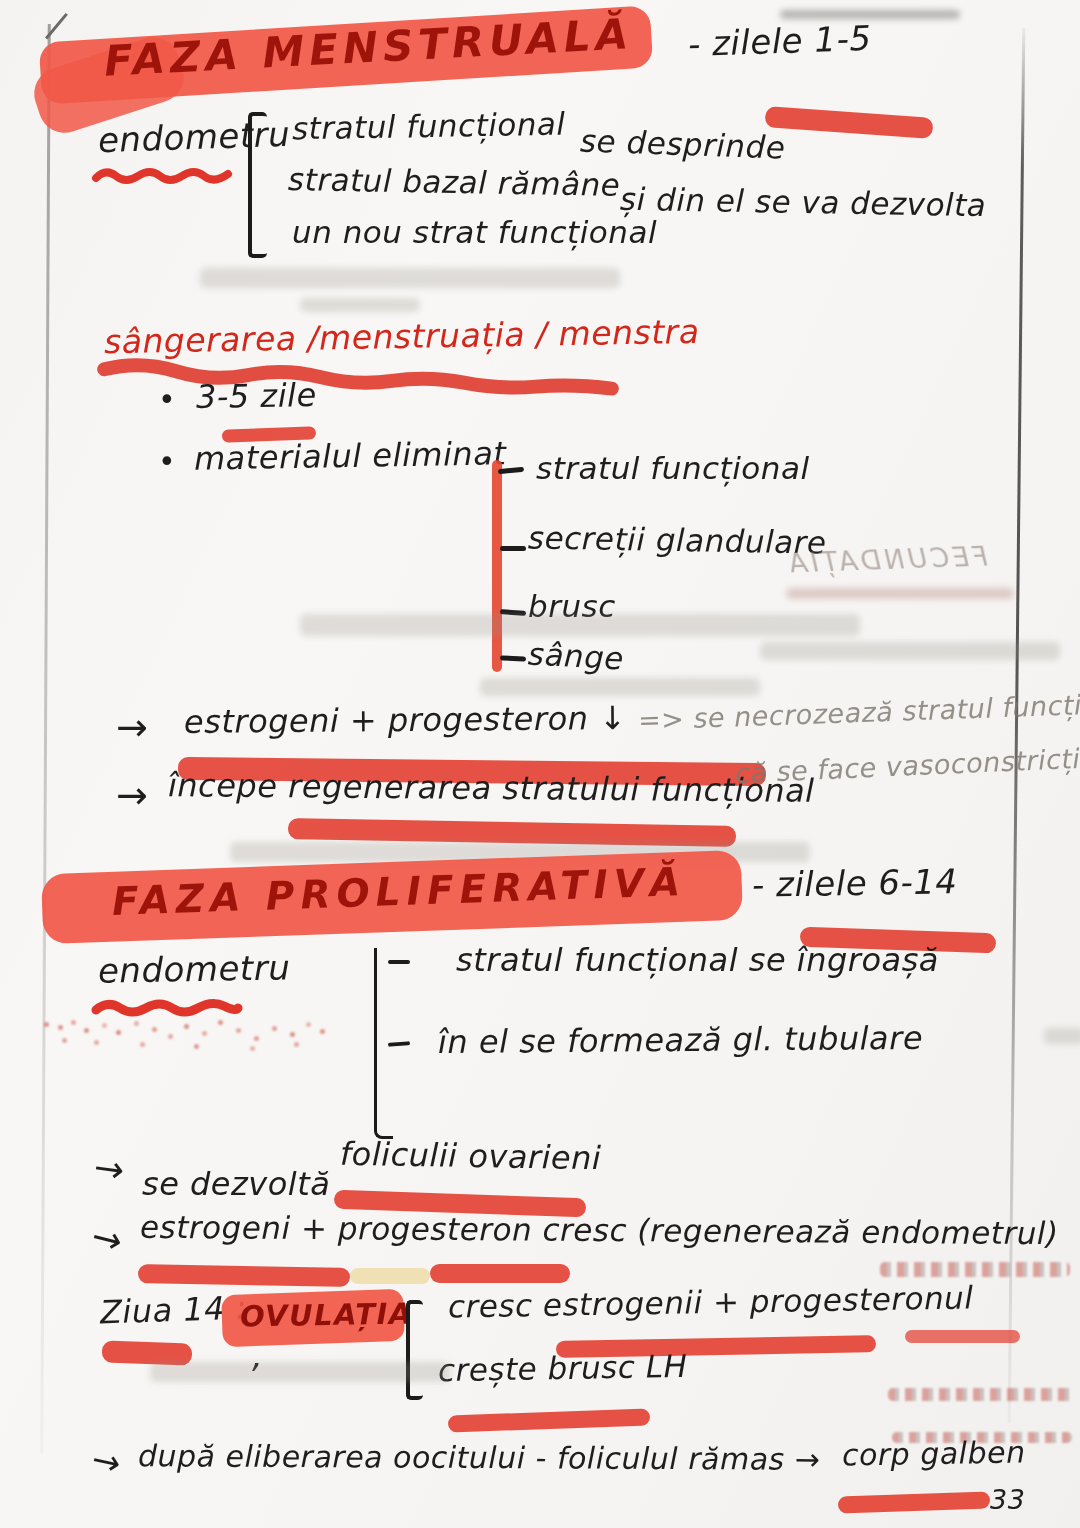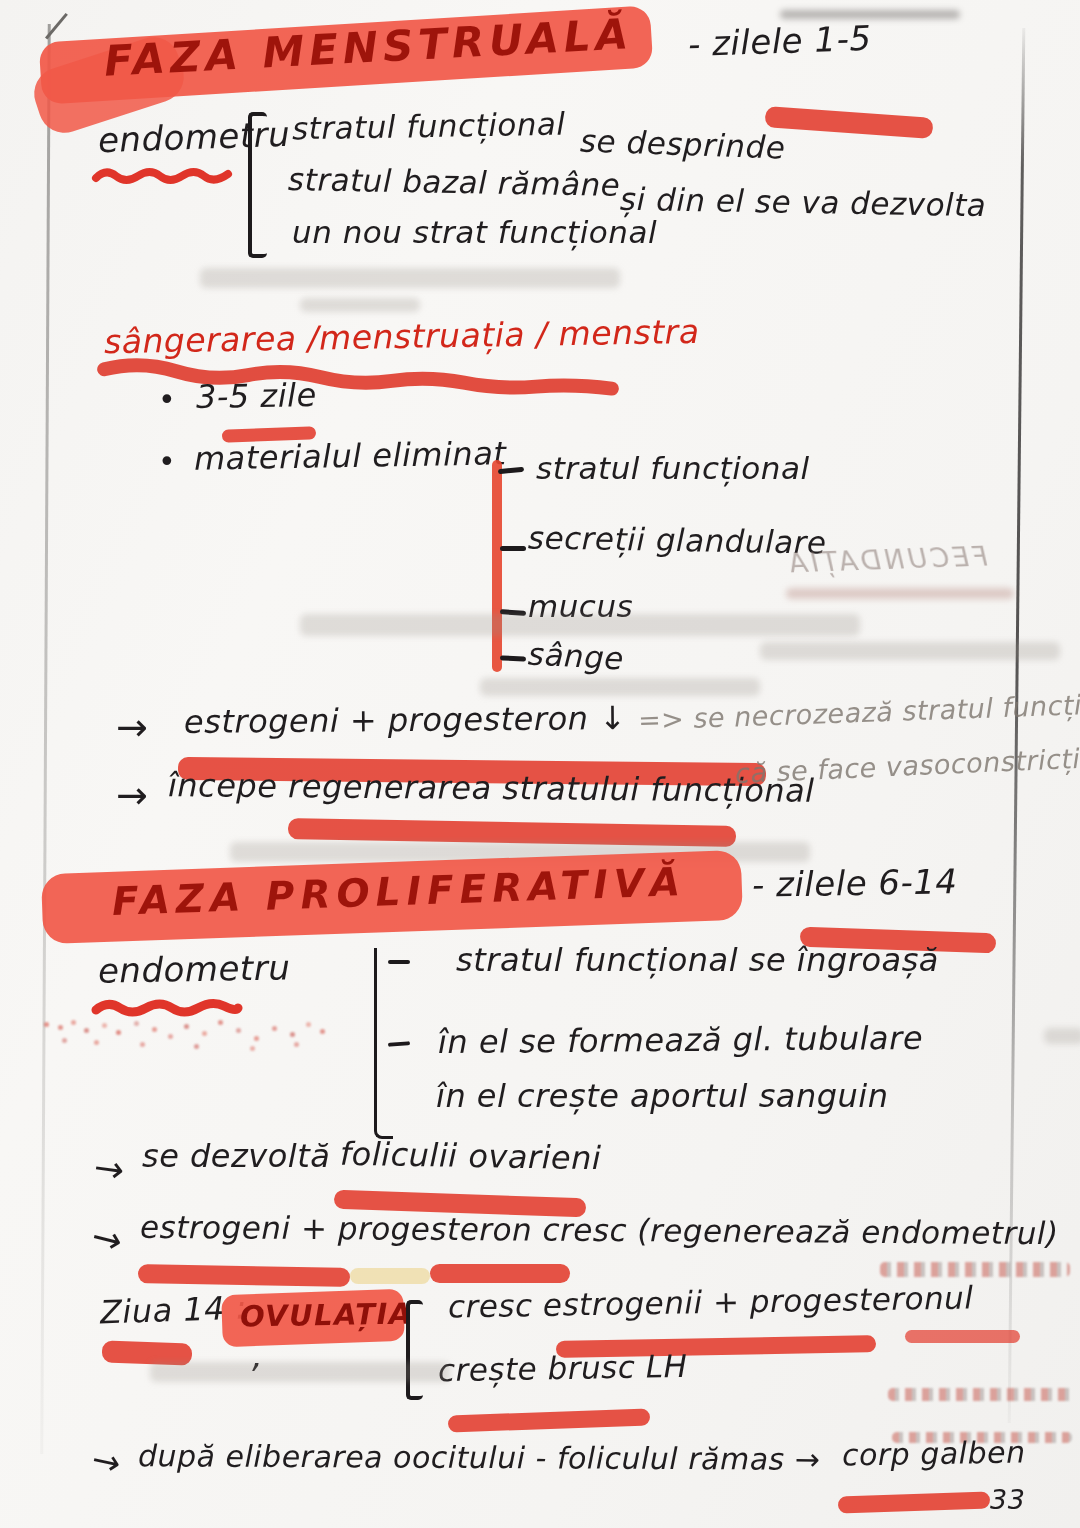--- a/index.html
+++ b/index.html
@@ -73,21 +73,21 @@
   <div class="t ink" style="left:158px;top:446px;font-size:30px;">•</div>
   <div class="t ink" style="left:194px;top:440px;font-size:32px;transform:rotate(-1deg);">materialul eliminat</div>
 
   <div class="redbar" style="left:492px;top:460px;height:212px;"></div>
   <div class="tick" style="left:498px;top:468px;width:26px;transform:rotate(-6deg);"></div>
   <div class="tick" style="left:500px;top:546px;width:26px;"></div>
   <div class="tick" style="left:500px;top:610px;width:26px;transform:rotate(4deg);"></div>
   <div class="tick" style="left:500px;top:656px;width:26px;transform:rotate(3deg);"></div>
   <div class="t ink" style="left:536px;top:452px;font-size:31px;">stratul funcțional</div>
   <div class="t ink" style="left:528px;top:524px;font-size:31px;transform:rotate(1deg);">secreții glandulare</div>
-  <div class="t ink" style="left:528px;top:590px;font-size:31px;">mucus</div>
+  <div class="t ink" style="left:528px;top:590px;font-size:31px;">brusc</div>
   <div class="t ink" style="left:528px;top:640px;font-size:31px;transform:rotate(3deg);">sânge</div>
 
   <div class="t" style="left:786px;top:546px;font-size:27px;letter-spacing:3px;color:rgba(138,122,116,.55);transform:scaleX(-1) rotate(2deg);filter:blur(.6px);">FECUNDAȚIA</div>
   <div class="ghost" style="left:786px;top:588px;width:228px;height:11px;background:rgba(165,105,95,.3);"></div>
   <div class="ghost" style="left:300px;top:614px;width:560px;height:22px;"></div>
   <div class="ghost" style="left:760px;top:642px;width:300px;height:18px;"></div>
   <div class="ghost" style="left:480px;top:678px;width:280px;height:18px;"></div>
 
   <div class="t ink" style="left:116px;top:708px;font-size:38px;">→</div>
   <div class="t ink" style="left:184px;top:704px;font-size:32px;transform:rotate(-.5deg);">estrogeni + progesteron ↓</div>
@@ -108,27 +108,26 @@
 
   <div class="t ink" style="left:98px;top:952px;font-size:34px;transform:rotate(-1deg);">endometru</div>
   <svg class="wavy" style="left:94px;top:998px;" width="148" height="22" viewBox="0 0 148 22">
       <path d="M2 12 Q 14 2 26 10 T 52 10 T 78 10 T 104 10 T 130 8 T 144 10" fill="none" stroke="#e0352a" stroke-width="9" stroke-linecap="round"></path>
     </svg>
   <div class="vline2" style="left:374px;top:948px;height:188px;"></div>
   <div class="dash" style="left:388px;top:960px;width:22px;"></div>
   <div class="dash" style="left:388px;top:1042px;width:22px;transform:rotate(-4deg);"></div>
   <div class="t ink" style="left:456px;top:944px;font-size:32px;">stratul funcțional se îngroașă</div>
   <div class="t ink" style="left:438px;top:1024px;font-size:32px;transform:rotate(-.5deg);">în el se formează gl. tubulare</div>
-  <div class="t ink" style="left:436px;top:1080px;font-size:32px;">în el crește aportul sanguin</div>
 
   <div class="speck" style="left:44px;top:1022px;"></div>
   <div class="ghost" style="left:1044px;top:1028px;width:40px;height:16px;"></div>
 
   <div class="t ink" style="left:94px;top:1150px;font-size:36px;transform:rotate(8deg);">→</div>
-  <div class="t ink" style="left:142px;top:1140px;font-size:32px;font-style:italic;">se dezvoltă</div>
+  <div class="t ink" style="left:142px;top:1168px;font-size:32px;font-style:italic;">se dezvoltă</div>
   <div class="t ink" style="left:340px;top:1140px;font-size:32px;transform:rotate(1deg);">foliculii ovarieni</div>
   <div class="rul" style="left:334px;top:1194px;width:252px;height:19px;transform:rotate(2deg);"></div>
 
   <div class="t ink" style="left:92px;top:1220px;font-size:36px;transform:rotate(14deg);">→</div>
   <div class="t ink" style="left:140px;top:1214px;font-size:31px;transform:rotate(.4deg);">estrogeni + progesteron cresc (regenerează endometrul)</div>
   <div class="rul" style="left:138px;top:1266px;width:212px;height:19px;transform:rotate(1deg);"></div>
   <div style="position:absolute;left:350px;top:1268px;width:80px;height:16px;background:#efdfae;border-radius:8px;opacity:.9;"></div>
   <div class="rul" style="left:430px;top:1264px;width:140px;height:19px;"></div>
 
   <div class="t ink" style="left:100px;top:1294px;font-size:32px;transform:rotate(-2deg);">Ziua 14 :</div>

